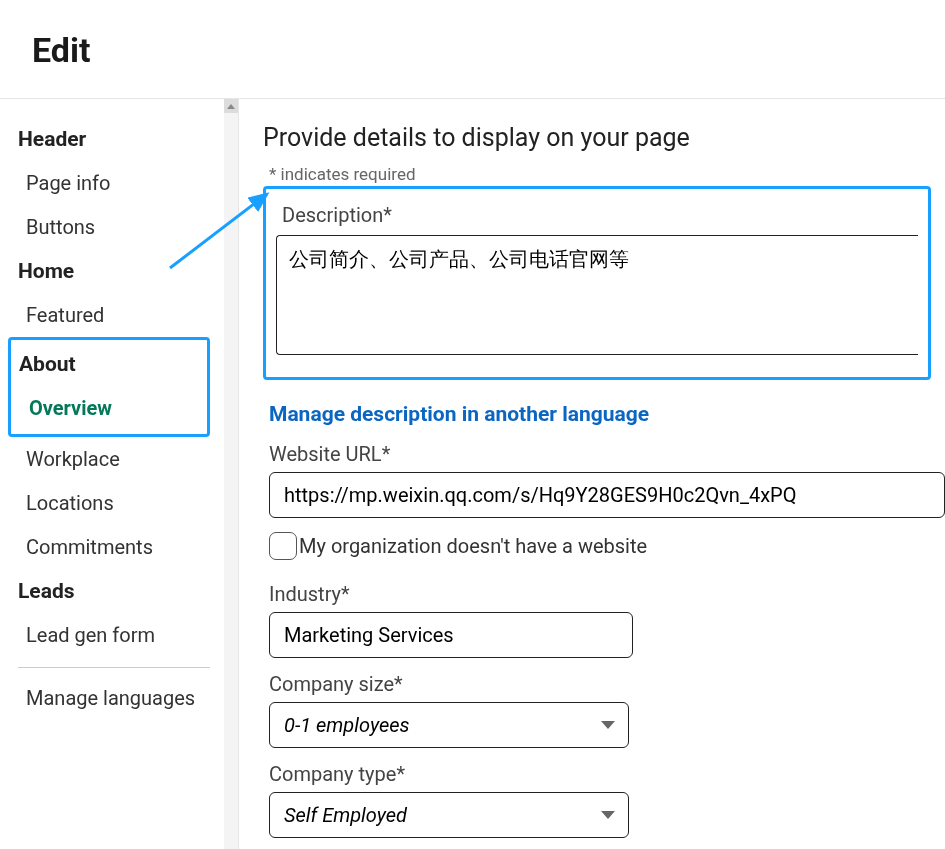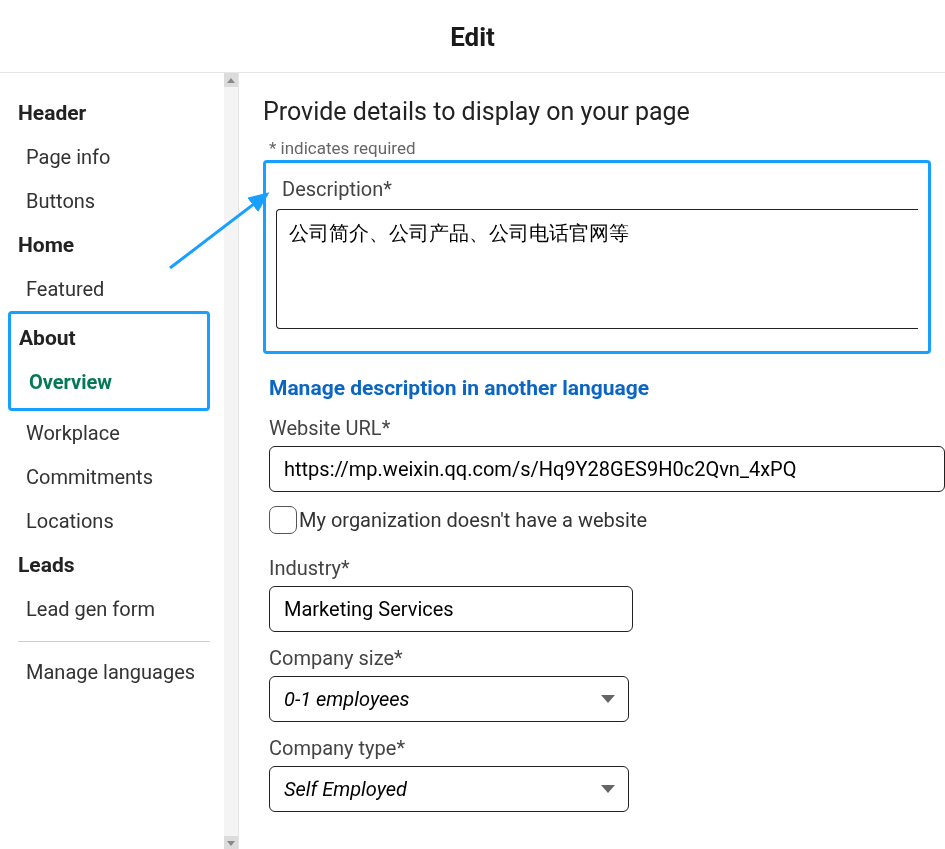--- a/index.html
+++ b/index.html
@@ -10,24 +10,23 @@
     background: #fff;
     width: 945px;
     height: 849px;
     overflow: hidden;
   }
   .topbar {
     padding: 18px 20px 16px 20px;
     border-bottom: 1px solid #e6e6e6;
   }
   .topbar h1 {
-    margin: 4px;
-    font-size: 26px;
-    font-weight: 700;
-    text-align: center;
+    margin: 12px;
+    font-size: 34px;
+    font-weight: 700;
   }
   .layout {
     display: flex;
     height: calc(100% - 72px);
   }
   .sidebar {
     width: 238px;
     padding: 18px 8px 8px 14px;
     position: relative;
   }
@@ -214,22 +213,22 @@
 
     <div class="nav-section">Home</div>
     <div class="nav-item">Featured</div>
 
     <div class="about-box">
       <div class="nav-section">About</div>
       <div class="nav-item active">Overview</div>
     </div>
 
     <div class="nav-item">Workplace</div>
+    <div class="nav-item">Locations</div>
     <div class="nav-item">Commitments</div>
-    <div class="nav-item">Locations</div>
 
     <div class="nav-section">Leads</div>
     <div class="nav-item">Lead gen form</div>
 
     <div class="divider"></div>
     <div class="nav-item" style="font-size:20px;">Manage languages</div>
 
     <div class="scroll-track">
       <div class="scroll-thumb-top">
           <div class="scroll-arrow up"></div>

